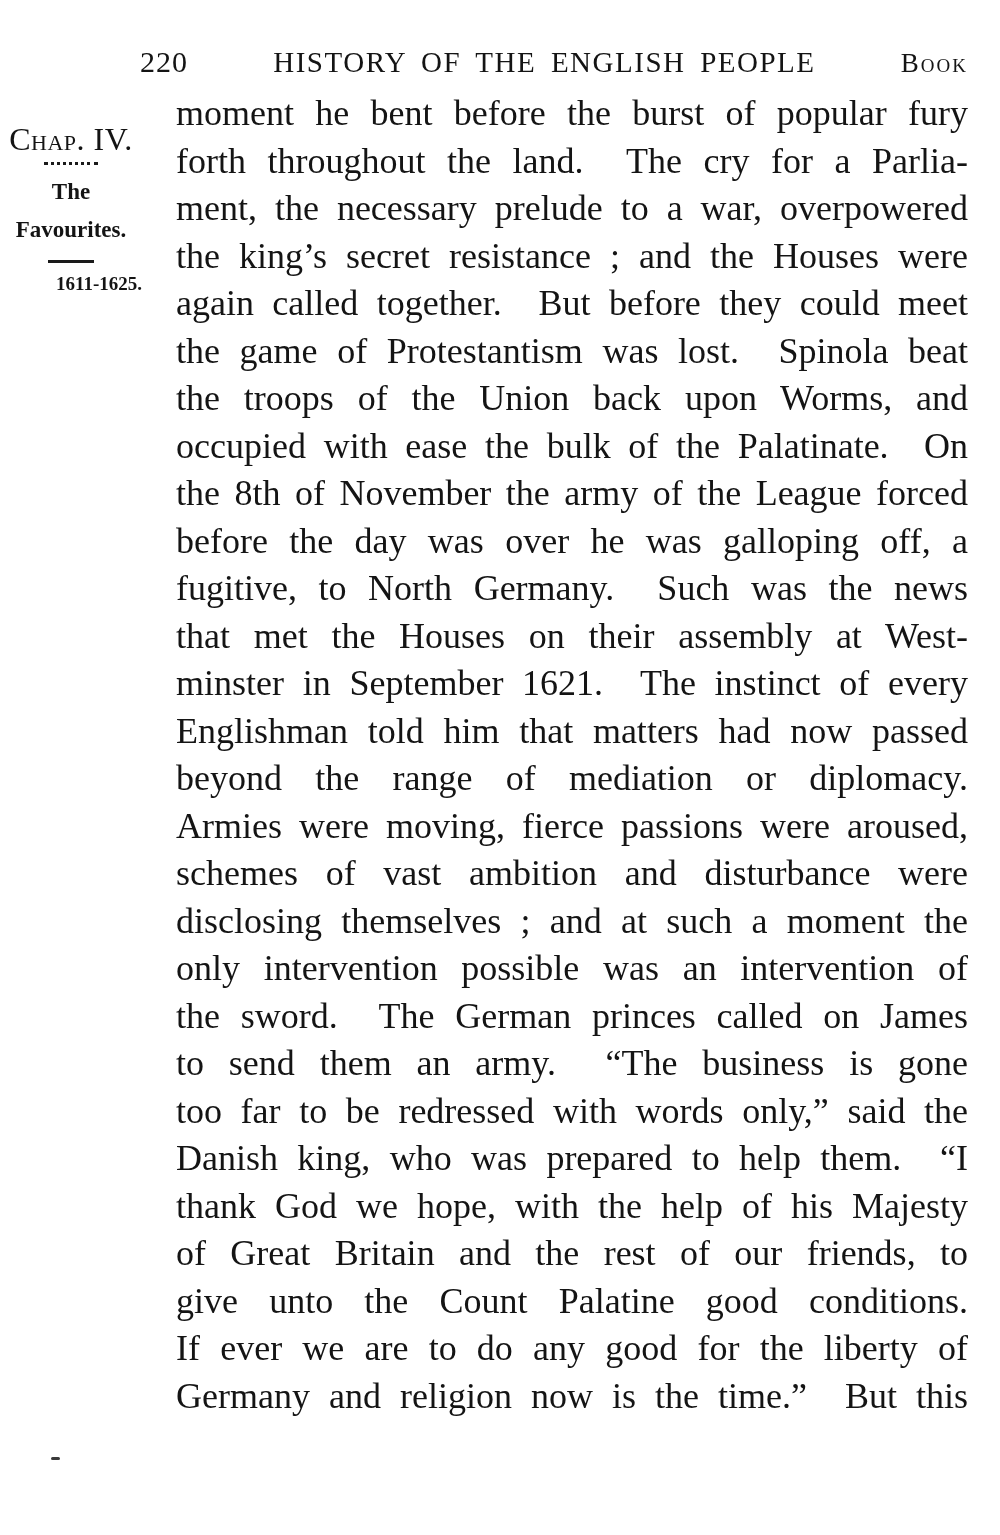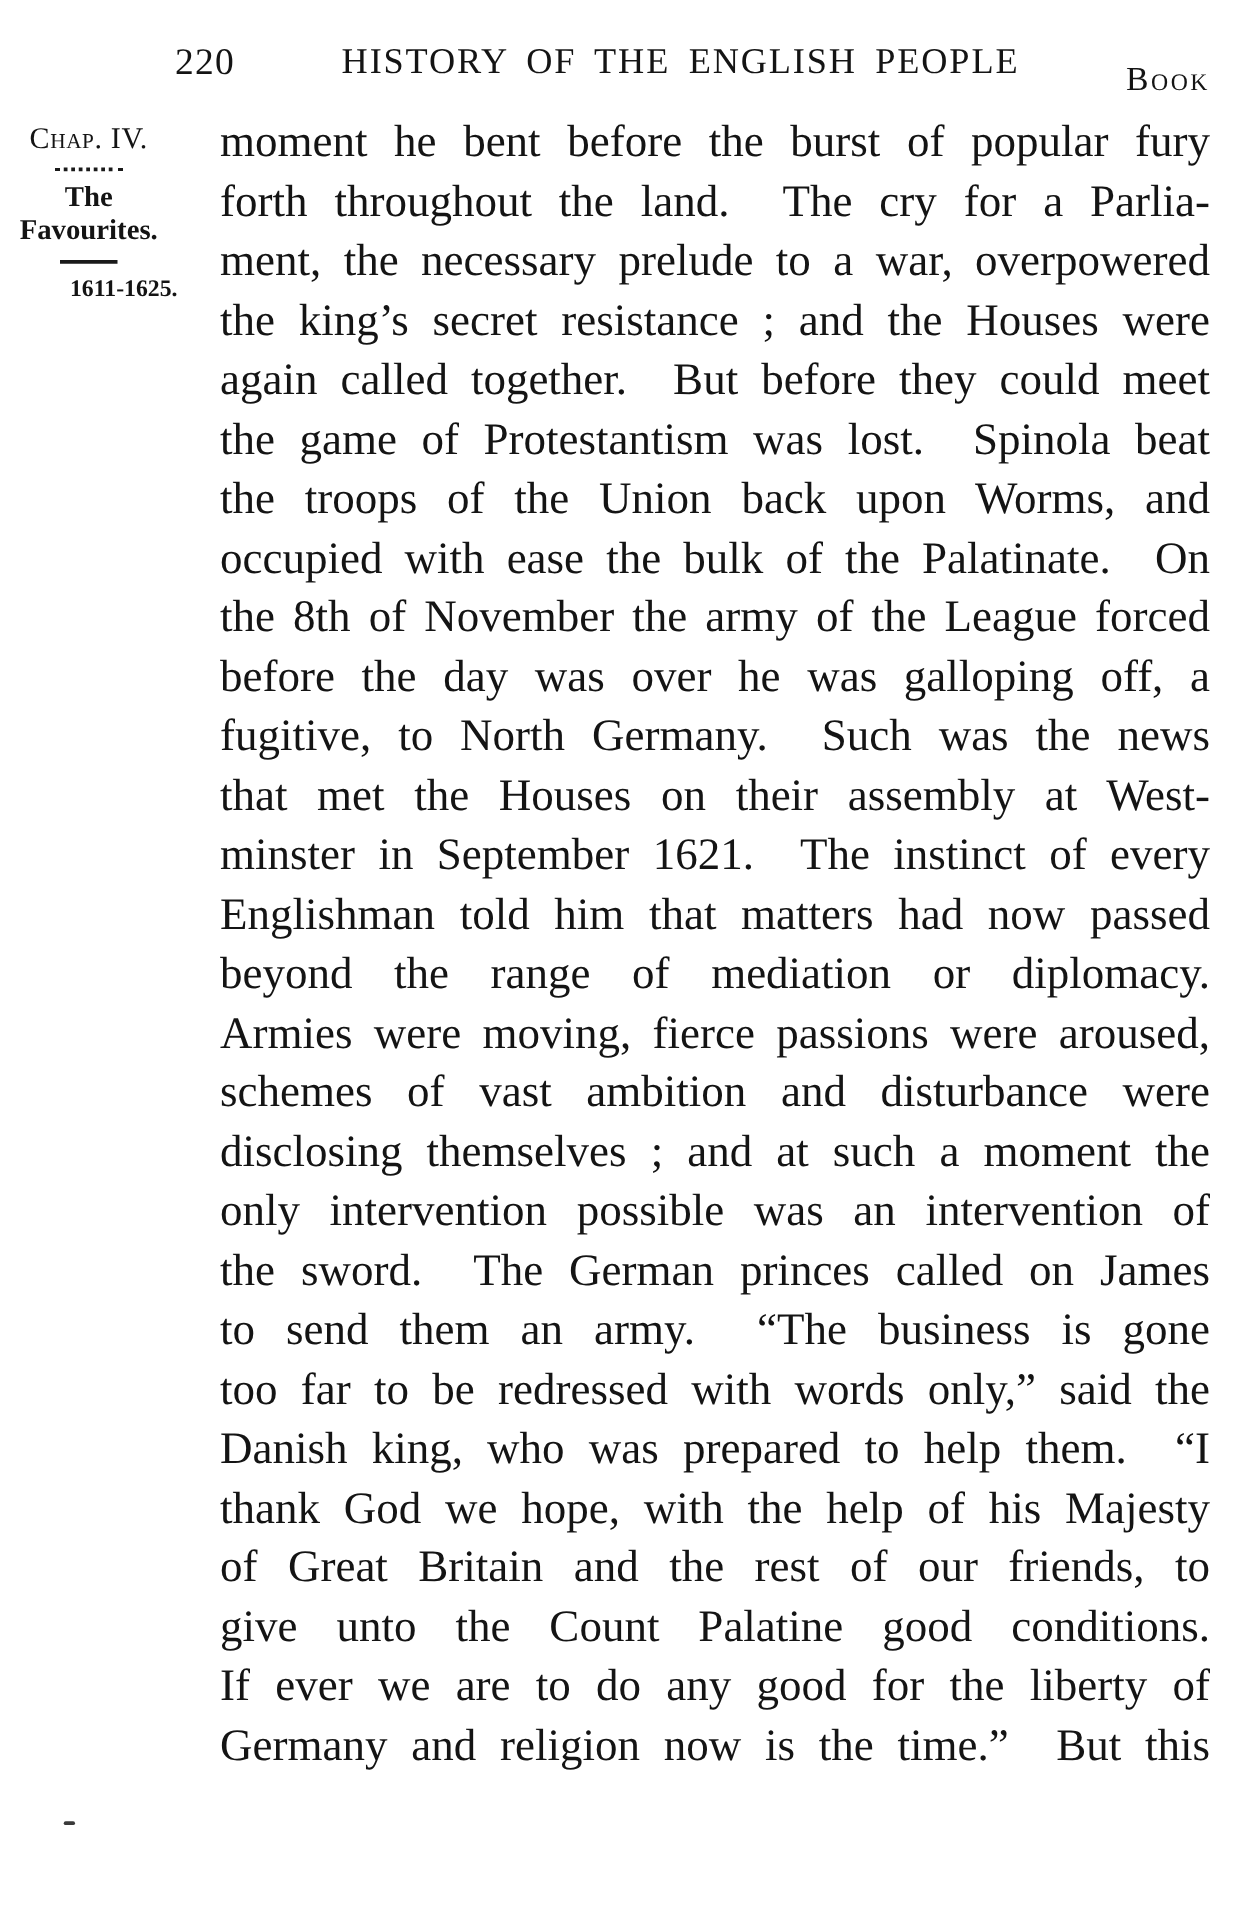--- a/index.html
+++ b/index.html
@@ -17,21 +17,21 @@
     overflow: hidden;
   }
 
   
   .running-header {
     position: absolute;
     top: 20px;
     left: 140px;
     width: 828px;
     display: flex;
-    align-items: center;
+    align-items: flex-end;
     justify-content: space-between;
     white-space: nowrap;
   }
   .page-number {
     font-size: 30px;
     letter-spacing: 1px;
   }
   .header-title {
     font-size: 29px;
     letter-spacing: 1.5px;
@@ -47,34 +47,35 @@
   
   .margin-column {
     position: absolute;
     top: 98px;
     left: 0;
     width: 142px;
     text-align: center;
   }
   .chapter-note {
     font-variant: small-caps;
-    font-size: 24px;
+    font-size: 32px;
     letter-spacing: 0.5px;
     line-height: 26px;
+    margin-top: 28px;
   }
   .rule-dotted {
     width: 54px;
     border: 0;
     border-top: 3px dotted #1a1a1a;
     margin: 10px auto 8px auto;
   }
   .margin-heading {
     font-weight: bold;
     font-size: 23px;
-    line-height: 26px;
+    line-height: 38px;
     width: 130px;
     margin: 0 auto;
   }
   .rule-dash {
     width: 46px;
     height: 3px;
     background: #1a1a1a;
     margin: 11px auto 9px auto;
   }
   .margin-dates {

